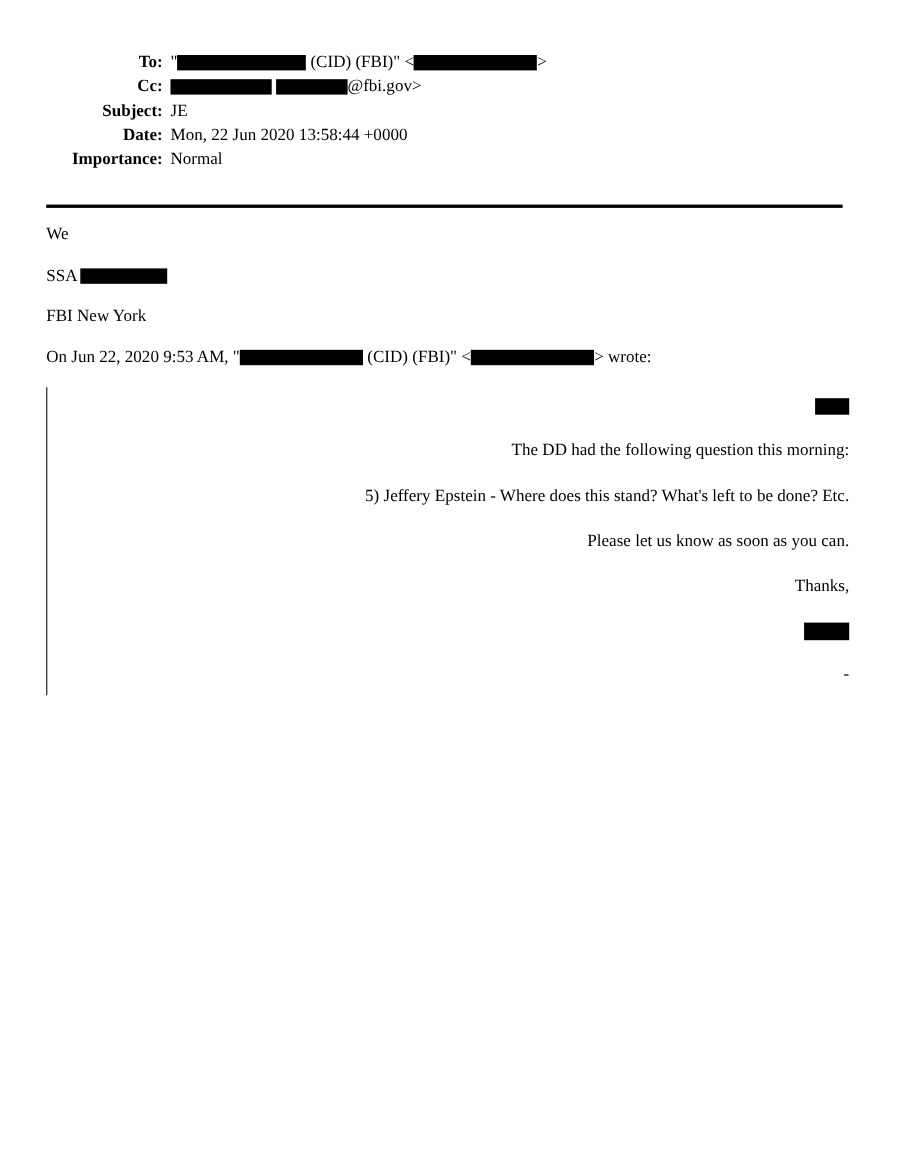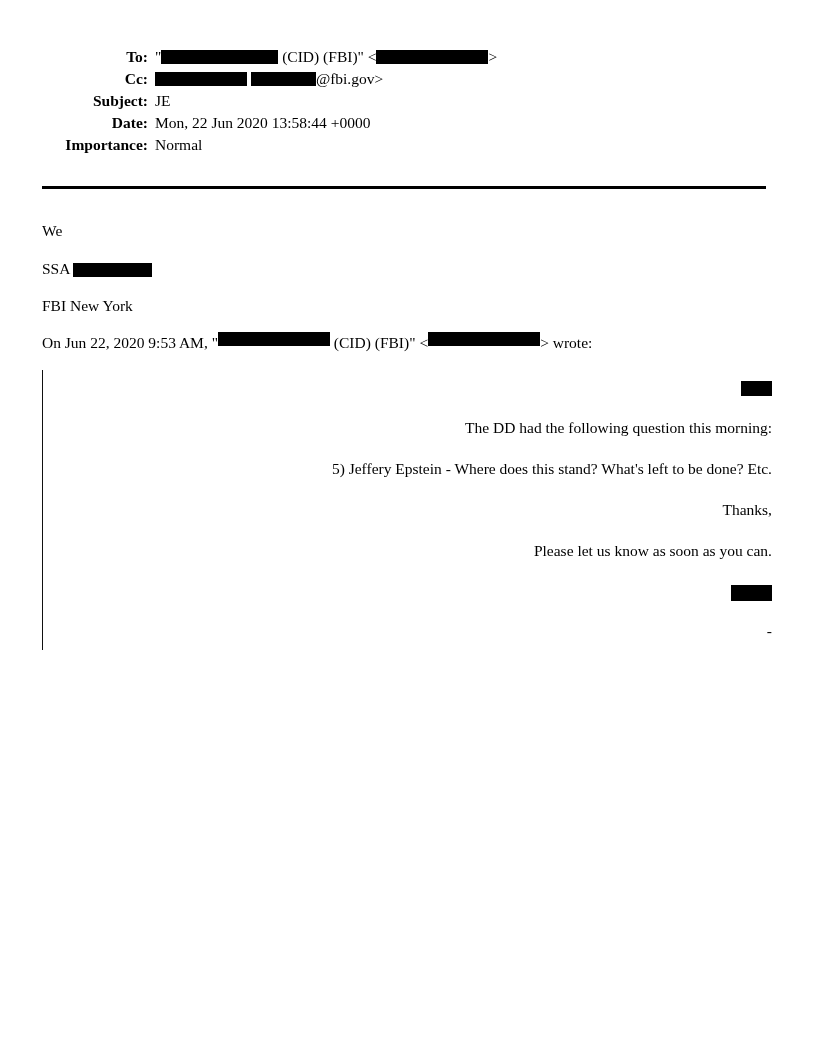--- a/index.html
+++ b/index.html
@@ -76,38 +76,38 @@
     top: 186px;
     width: 724px;
     height: 3px;
     background: #000000;
   }
 
   
   .body {
     position: absolute;
     left: 42px;
-    top: 220px;
+    top: 202px;
     width: 730px;
     font-size: 15.5px;
     line-height: 22px;
   }
   .body p {
     margin: 0 0 16px 0;
   }
   .sig-line {
     margin: 0;
     line-height: 21px;
   }
   .sig-block { }
 
   .quote-intro {
     margin: 0 0 4px 0;
     display: flex;
-    align-items: flex-start;
+    align-items: center;
     flex-wrap: wrap;
     white-space: pre;
   }
 
   .quote {
     border-left: 1.5px solid #111111;
     margin: 0;
     padding: 6px 0 10px 16px;
     text-align: right;
   }
@@ -167,21 +167,21 @@
       <p class="sig-line"><span>SSA</span><span> </span><span class="redact r-ssa"></span></p>
       <p class="sig-line">FBI New York</p>
     </div>
 
     <p class="quote-intro"><span>On Jun 22, 2020 9:53 AM, "</span><span class="redact r-q-name"></span><span> (CID) (FBI)" &lt;</span><span class="redact r-q-email"></span><span>&gt; wrote:</span></p>
 
     <blockquote class="quote">
       <p><span class="redact r-small"></span></p>
       <p>The DD had the following question this morning:</p>
       <p>5) Jeffery Epstein - Where does this stand? What's left to be done? Etc.</p>
+      <p>Please let us know as soon as you can.</p>
       <p>Thanks,</p>
-      <p>Please let us know as soon as you can.</p>
       <p><span class="redact r-sig"></span></p>
       <p class="dash last">-</p>
     </blockquote>
 
   </div>
 
 </div>
 
 </body></html>

